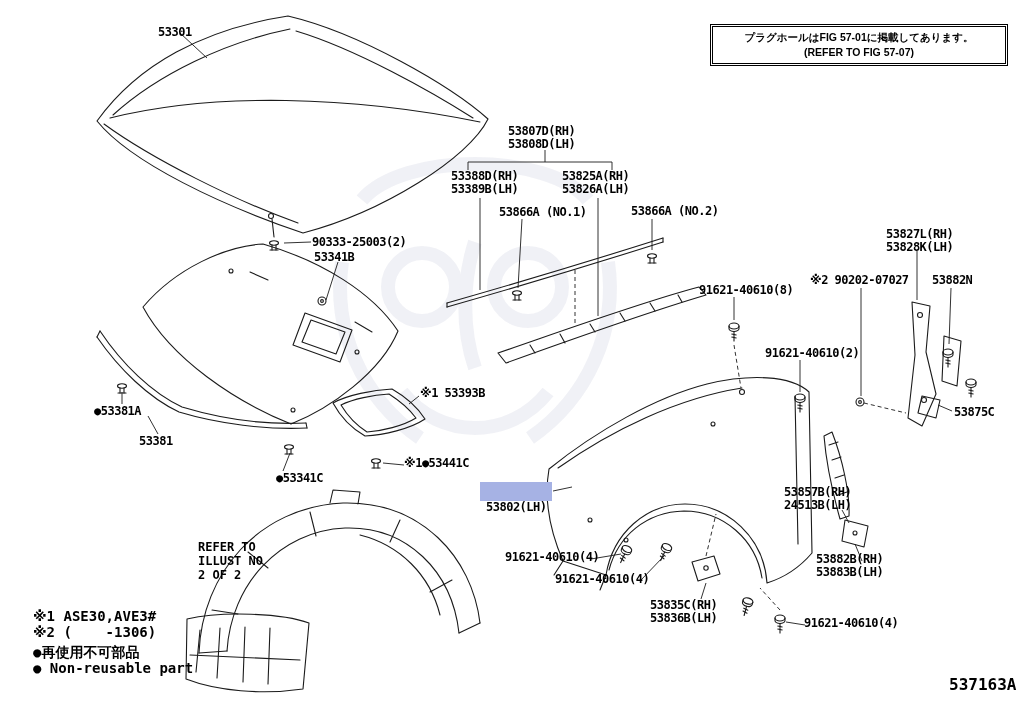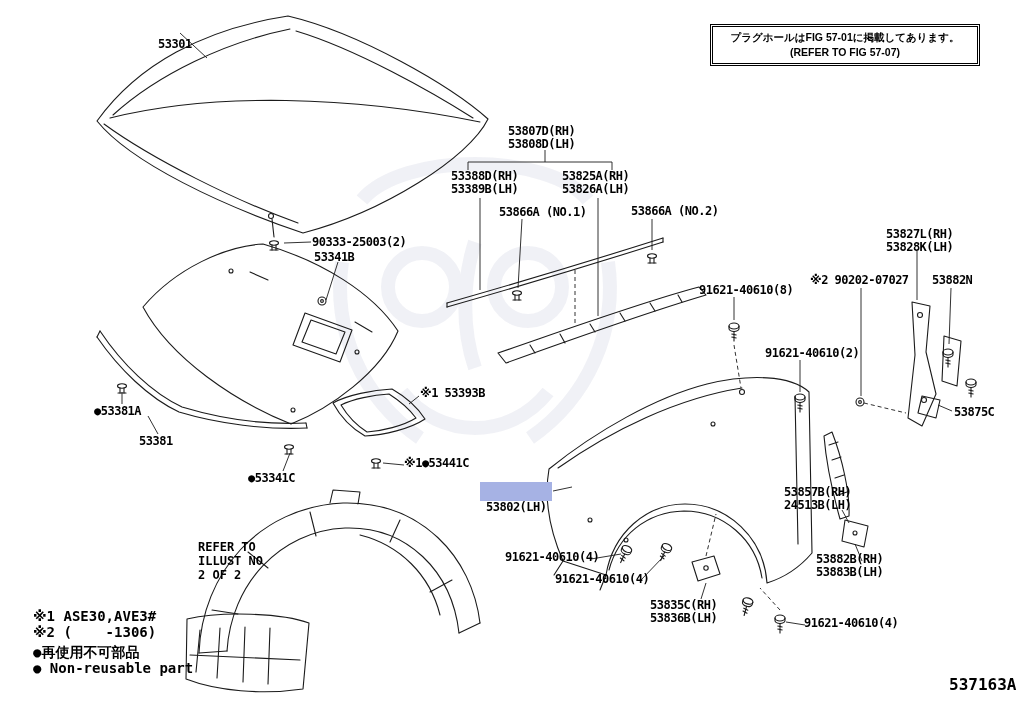--- a/index.html
+++ b/index.html
@@ -11,21 +11,21 @@
   .art { position:absolute; left:0; top:0; width:1024px; height:707px; }
   .wm   { stroke:#ecedf3; fill:none; stroke-width:14; opacity:.75; }
   .ink  { stroke:#1b1b1b; fill:none; stroke-width:1.1; stroke-linecap:round; stroke-linejoin:round; }
   .leaders { stroke:#1b1b1b; fill:none; stroke-width:0.9; }
   .dashed  { stroke-dasharray:4 3; }
   .part-label {
     position:absolute; font-size:12px; font-weight:bold; line-height:13px;
     letter-spacing:-0.5px; white-space:nowrap;
   }
   .notice-box {
-    position:absolute; left:710px; top:24px; width:270px;
+    position:absolute; left:710px; top:24px; width:298px;
     border:3px double #000; padding:3px 4px; text-align:center;
     font-family:"Liberation Sans","DejaVu Sans",sans-serif;
     font-size:10.5px; font-weight:bold; line-height:15px; white-space:nowrap;
   }
   .refer-note { position:absolute; left:198px; top:540px; font-size:12px; font-weight:bold; line-height:14px; }
   .legend-line { position:absolute; left:33px; font-size:14px; font-weight:bold; white-space:pre; }
   .diagram-number { position:absolute; left:949px; top:675px; font-size:16px; font-weight:bold;text-align:center; }
   .highlight-rect { position:absolute; left:480px; top:482px; width:72px; height:19px; background:#a6b2e4; }
 </style>
 </head>
@@ -225,21 +225,21 @@
     <line x1="575" y1="270" x2="575" y2="325"></line>
     <line x1="780" y1="610" x2="760" y2="588"></line>
   </g>
 </svg>
 
 <div class="notice-box">
   <div>プラグホールはFIG 57-01に掲載してあります。</div>
   <div>(REFER TO FIG 57-07)</div>
 </div>
 
-<div class="part-label" style="left:158px;top:38px">53301</div>
+<div class="part-label" style="left:158px;top:26px">53301</div>
 <div class="part-label" style="left:312px;top:236px">90333-25003(2)</div>
 <div class="part-label" style="left:314px;top:251px">53341B</div>
 
 <div class="part-label" style="left:508px;top:125px">
   <div>53807D(RH)</div>
   <div>53808D(LH)</div>
 </div>
 <div class="part-label" style="left:451px;top:170px">
   <div>53388D(RH)</div>
   <div>53389B(LH)</div>
@@ -258,21 +258,21 @@
 </div>
 
 <div class="part-label" style="left:810px;top:274px">※2 90202-07027</div>
 <div class="part-label" style="left:932px;top:274px">53882N</div>
 <div class="part-label" style="left:699px;top:284px">91621-40610(8)</div>
 <div class="part-label" style="left:765px;top:347px">91621-40610(2)</div>
 <div class="part-label" style="left:954px;top:406px">53875C</div>
 <div class="part-label" style="left:420px;top:387px">※1 53393B</div>
 <div class="part-label" style="left:94px;top:405px">●53381A</div>
 <div class="part-label" style="left:139px;top:435px">53381</div>
-<div class="part-label" style="left:248px;top:472px">●53341C</div>
+<div class="part-label" style="left:276px;top:472px">●53341C</div>
 <div class="part-label" style="left:404px;top:457px">※1●53441C</div>
 
 <div class="highlight-rect" style="background: rgb(166, 178, 228);"></div>
 <div class="part-label" style="left:486px;top:501px">53802(LH)</div>
 
 <div class="part-label" style="left:505px;top:551px">91621-40610(4)</div>
 <div class="part-label" style="left:555px;top:573px">91621-40610(4)</div>
 
 <div class="part-label" style="left:650px;top:599px">
   <div>53835C(RH)</div>

